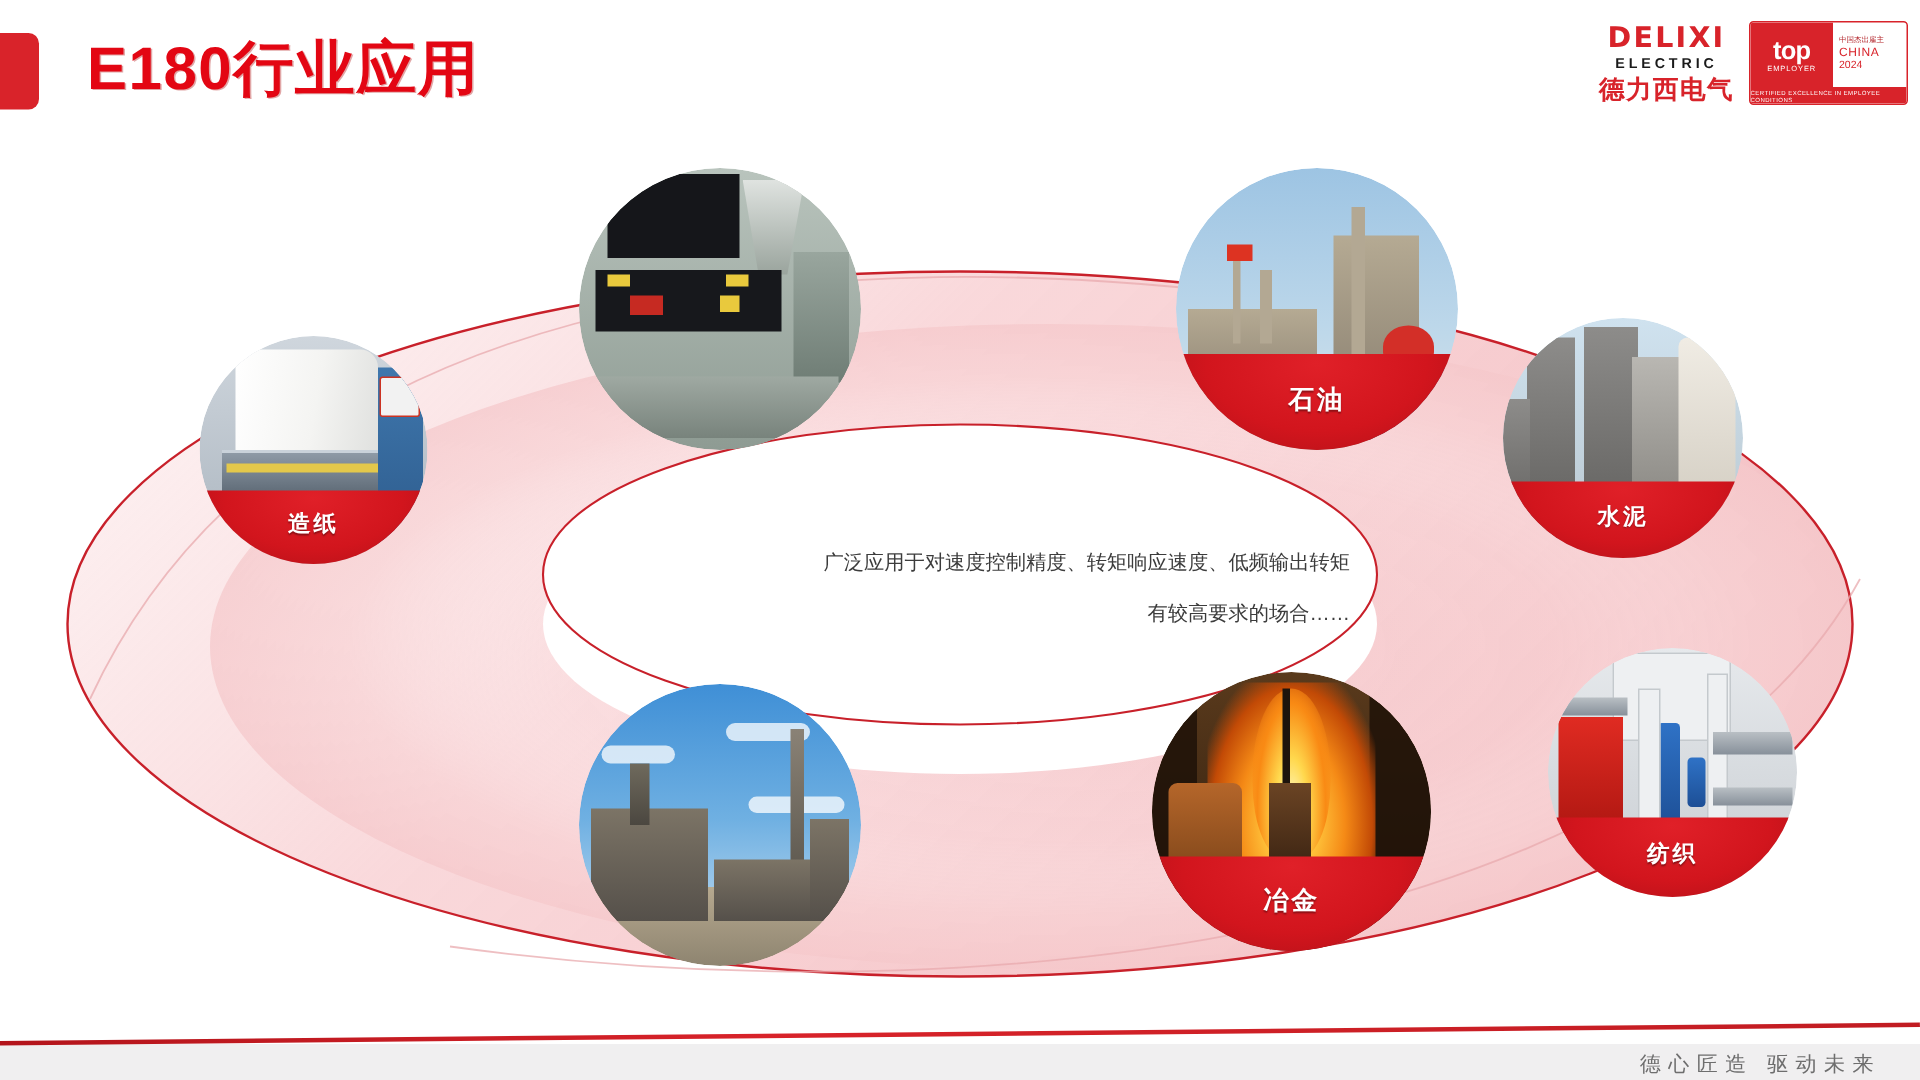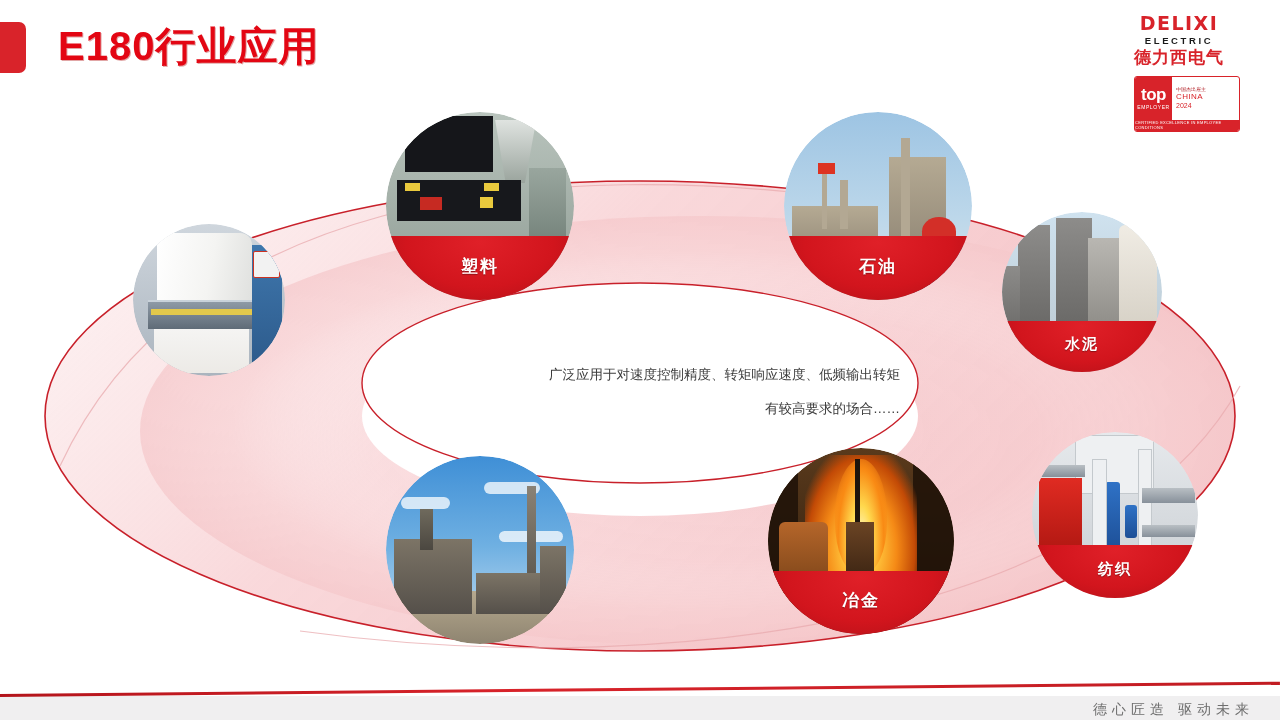--- a/index.html
+++ b/index.html
@@ -16,36 +16,36 @@
   .left-tab{
     position:absolute;left:-8px;top:22px;width:34px;height:51px;
     background:#d9232a;border-radius:7px;
   }
   .title{
     position:absolute;left:58px;top:18px;
     font-size:40px;font-weight:bold;color:#e30613;
     letter-spacing:1px;line-height:56px;white-space:nowrap;
     text-shadow:1px 1px 0 rgba(170,0,0,.35);
   }
-  .logo-wrap{position:absolute;right:40px;top:14px;display:flex;align-items:flex-start;gap:10px;flex-direction:column;}
+  .logo-wrap{position:absolute;right:8px;top:14px;display:flex;align-items:center;gap:10px;}
   .delixi{display:flex;flex-direction:column;align-items:center;line-height:1;}
   .delixi .dx-en{
     font-size:19px;font-weight:bold;color:#d8232a;letter-spacing:1.5px;
     font-family:"DejaVu Sans",sans-serif;
   }
   .delixi .dx-sub{font-size:9.5px;font-weight:bold;color:#1a1a1a;letter-spacing:2.6px;margin-top:3px;}
   .delixi .dx-cn{font-size:17px;font-weight:bold;color:#d8232a;letter-spacing:1px;margin-top:3px;}
 
   .top-badge{
     width:104px;height:54px;border:1px solid #d8232a;border-radius:3px;
     display:flex;flex-direction:column;overflow:hidden;background:#fff;
   }
   .tb-main{flex:1;display:flex;}
   .tb-left{
-    width:37px;background:#d8232a;color:#fff;display:flex;
+    width:55px;background:#d8232a;color:#fff;display:flex;
     flex-direction:column;align-items:center;justify-content:center;line-height:1;
   }
   .tb-top{font-size:17px;font-weight:bold;letter-spacing:-.5px;}
   .tb-emp{font-size:5px;letter-spacing:.6px;margin-top:2px;}
   .tb-right{
     flex:1;display:flex;flex-direction:column;justify-content:center;
     padding-left:4px;color:#d8232a;line-height:1.25;
   }
   .tb-cn{font-size:5px;color:#b01d23;}
   .tb-ch{font-size:8px;letter-spacing:.4px;}
@@ -235,37 +235,37 @@
     <div class="photo">
       <div class="sc paper">
         <div class="roll"></div>
           <div class="sheet"></div>
         <div class="frame"></div>
           <div class="bar"></div>
         <div class="panel"></div>
           <div class="sign"></div>
       </div>
     </div>
+    <div class="cap">造纸</div>
   </div>
 
   <div class="node" style="left:386px;top:112px;width:188px;height:188px;">
     <div class="photo">
       <div class="sc plast">
         <div class="ctrl"></div>
         <div class="hop"></div>
         <div class="body"></div>
         <div class="lbl" style="left:10%;top:38%;width:8%;height:4%;"></div>
         <div class="lbl" style="left:52%;top:38%;width:8%;height:4%;"></div>
         <div class="red" style="left:18%;top:45%;width:12%;height:7%;"></div>
         <div class="lbl" style="left:50%;top:45%;width:7%;height:6%;"></div>
         <div class="mot"></div>
         <div class="base"></div>
       </div>
     </div>
-    <div class="cap">塑料</div>
   </div>
 
   <div class="node" style="left:784px;top:112px;width:188px;height:188px;">
     <div class="photo">
       <div class="sc refine">
         <div class="ground"></div>
         <div class="plant" style="left:4%;top:50%;width:46%;height:32%;"></div>
         <div class="plant" style="left:56%;top:24%;width:30%;height:58%;"></div>
         <div class="twr" style="left:20%;top:32%;width:3%;height:30%;"></div>
         <div class="twr" style="left:30%;top:36%;width:4%;height:26%;"></div>

